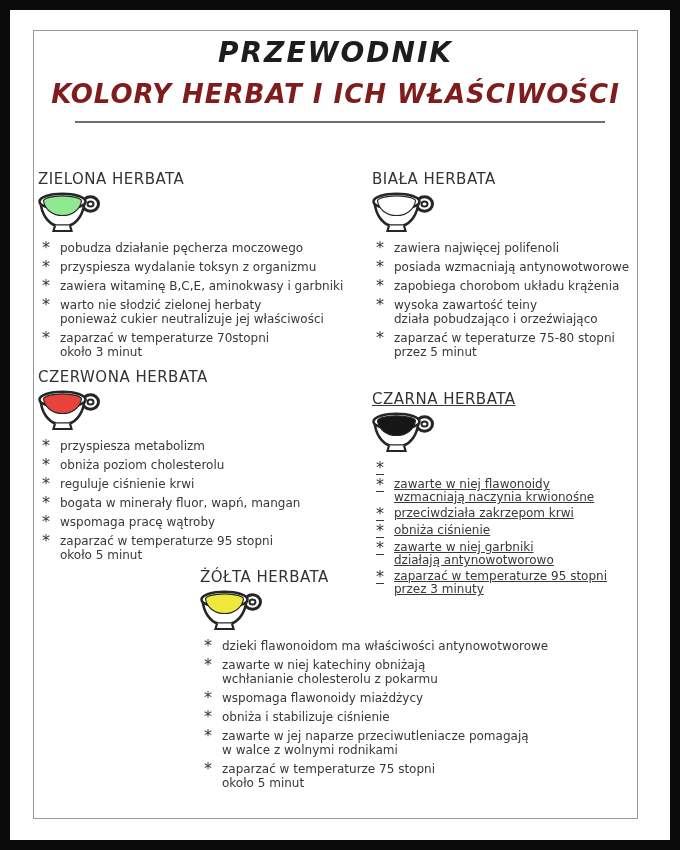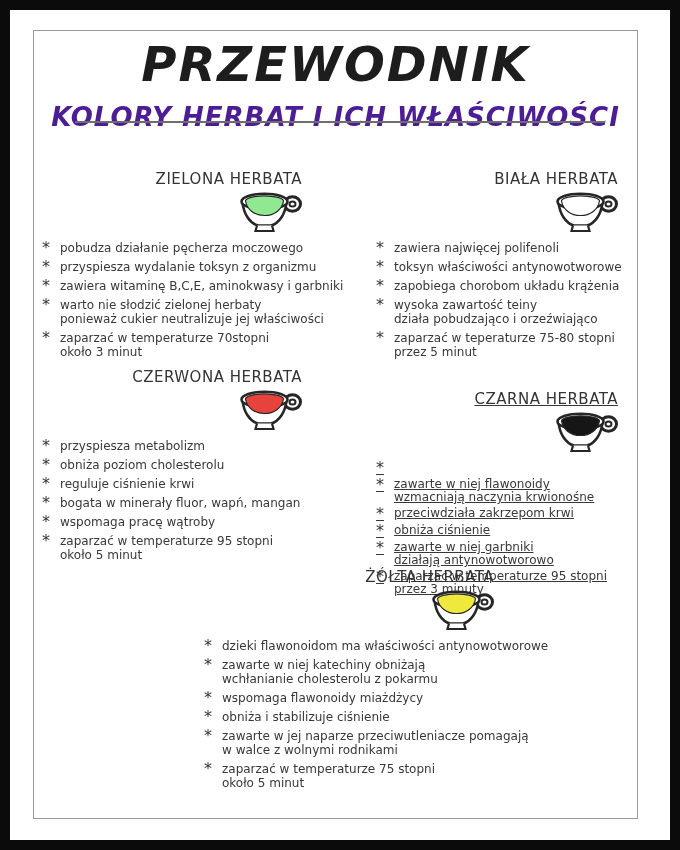--- a/index.html
+++ b/index.html
@@ -3,25 +3,25 @@
 <meta charset="utf-8">
 <style>
   html,body{margin:0;padding:0;}
   body{
     width:680px;height:850px;position:relative;background:#ffffff;
     font-family:"DejaVu Sans",sans-serif;color:#383838;overflow:hidden;
   }
   .outer-frame{position:absolute;inset:0;border:10px solid #0b0b0b;box-sizing:border-box;}
   .inner-frame{position:absolute;left:33px;top:30px;width:605px;height:789px;border:1.5px solid #9a9a9a;box-sizing:border-box;}
   .title-wrap{position:absolute;left:33px;top:36px;width:605px;text-align:center;}
-  .title{font-size:48px;font-weight:700;font-style:italic;letter-spacing:2px;color:#1d1d1d;}
-  .subtitle{margin-top:10px;font-size:26px;font-weight:700;font-style:italic;letter-spacing:1px;color:#4c1d95;}
+  .title{font-size:28px;font-weight:700;font-style:italic;letter-spacing:2px;color:#1d1d1d;}
+  .subtitle{margin-top:10px;font-size:26px;font-weight:700;font-style:italic;letter-spacing:1px;color:#7f1d1d;}
   .title-underline{position:absolute;left:75px;top:121px;width:530px;border-top:2px solid #6e6e6e;}
   .section{position:absolute;}
-  .sec-head{text-align:right;}
+  .sec-head{text-align:left;}
   .sec-title{font-size:15px;letter-spacing:0.5px;color:#333;}
   .cup{margin-top:4px;display:inline-block;}
   .bullets{margin-top:3px;padding-left:4px;}
   .bullet{display:flex;gap:6px;margin-bottom:5px;}
   .mark{flex:none;width:12px;font-size:16px;line-height:14px;color:#333;}
   .txt{font-size:12px;}
   .txt .ln{display:block;white-space:nowrap;line-height:14px;}
   .compact .bullet{margin-bottom:3px;}
   .compact .txt .ln{line-height:13px;}
   
@@ -111,21 +111,21 @@
   <div class="bullets">
       <div class="bullet">
         <span class="mark">*</span>
         <span class="txt">
           <span class="ln">zawiera najwięcej polifenoli</span>
         </span>
       </div>
       <div class="bullet">
         <span class="mark">*</span>
         <span class="txt">
-          <span class="ln">toksyn właściwości antynowotworowe</span>
+          <span class="ln">posiada wzmacniają antynowotworowe</span>
         </span>
       </div>
       <div class="bullet">
         <span class="mark">*</span>
         <span class="txt">
           <span class="ln">zapobiega chorobom układu krążenia</span>
         </span>
       </div>
       <div class="bullet">
         <span class="mark">*</span>

